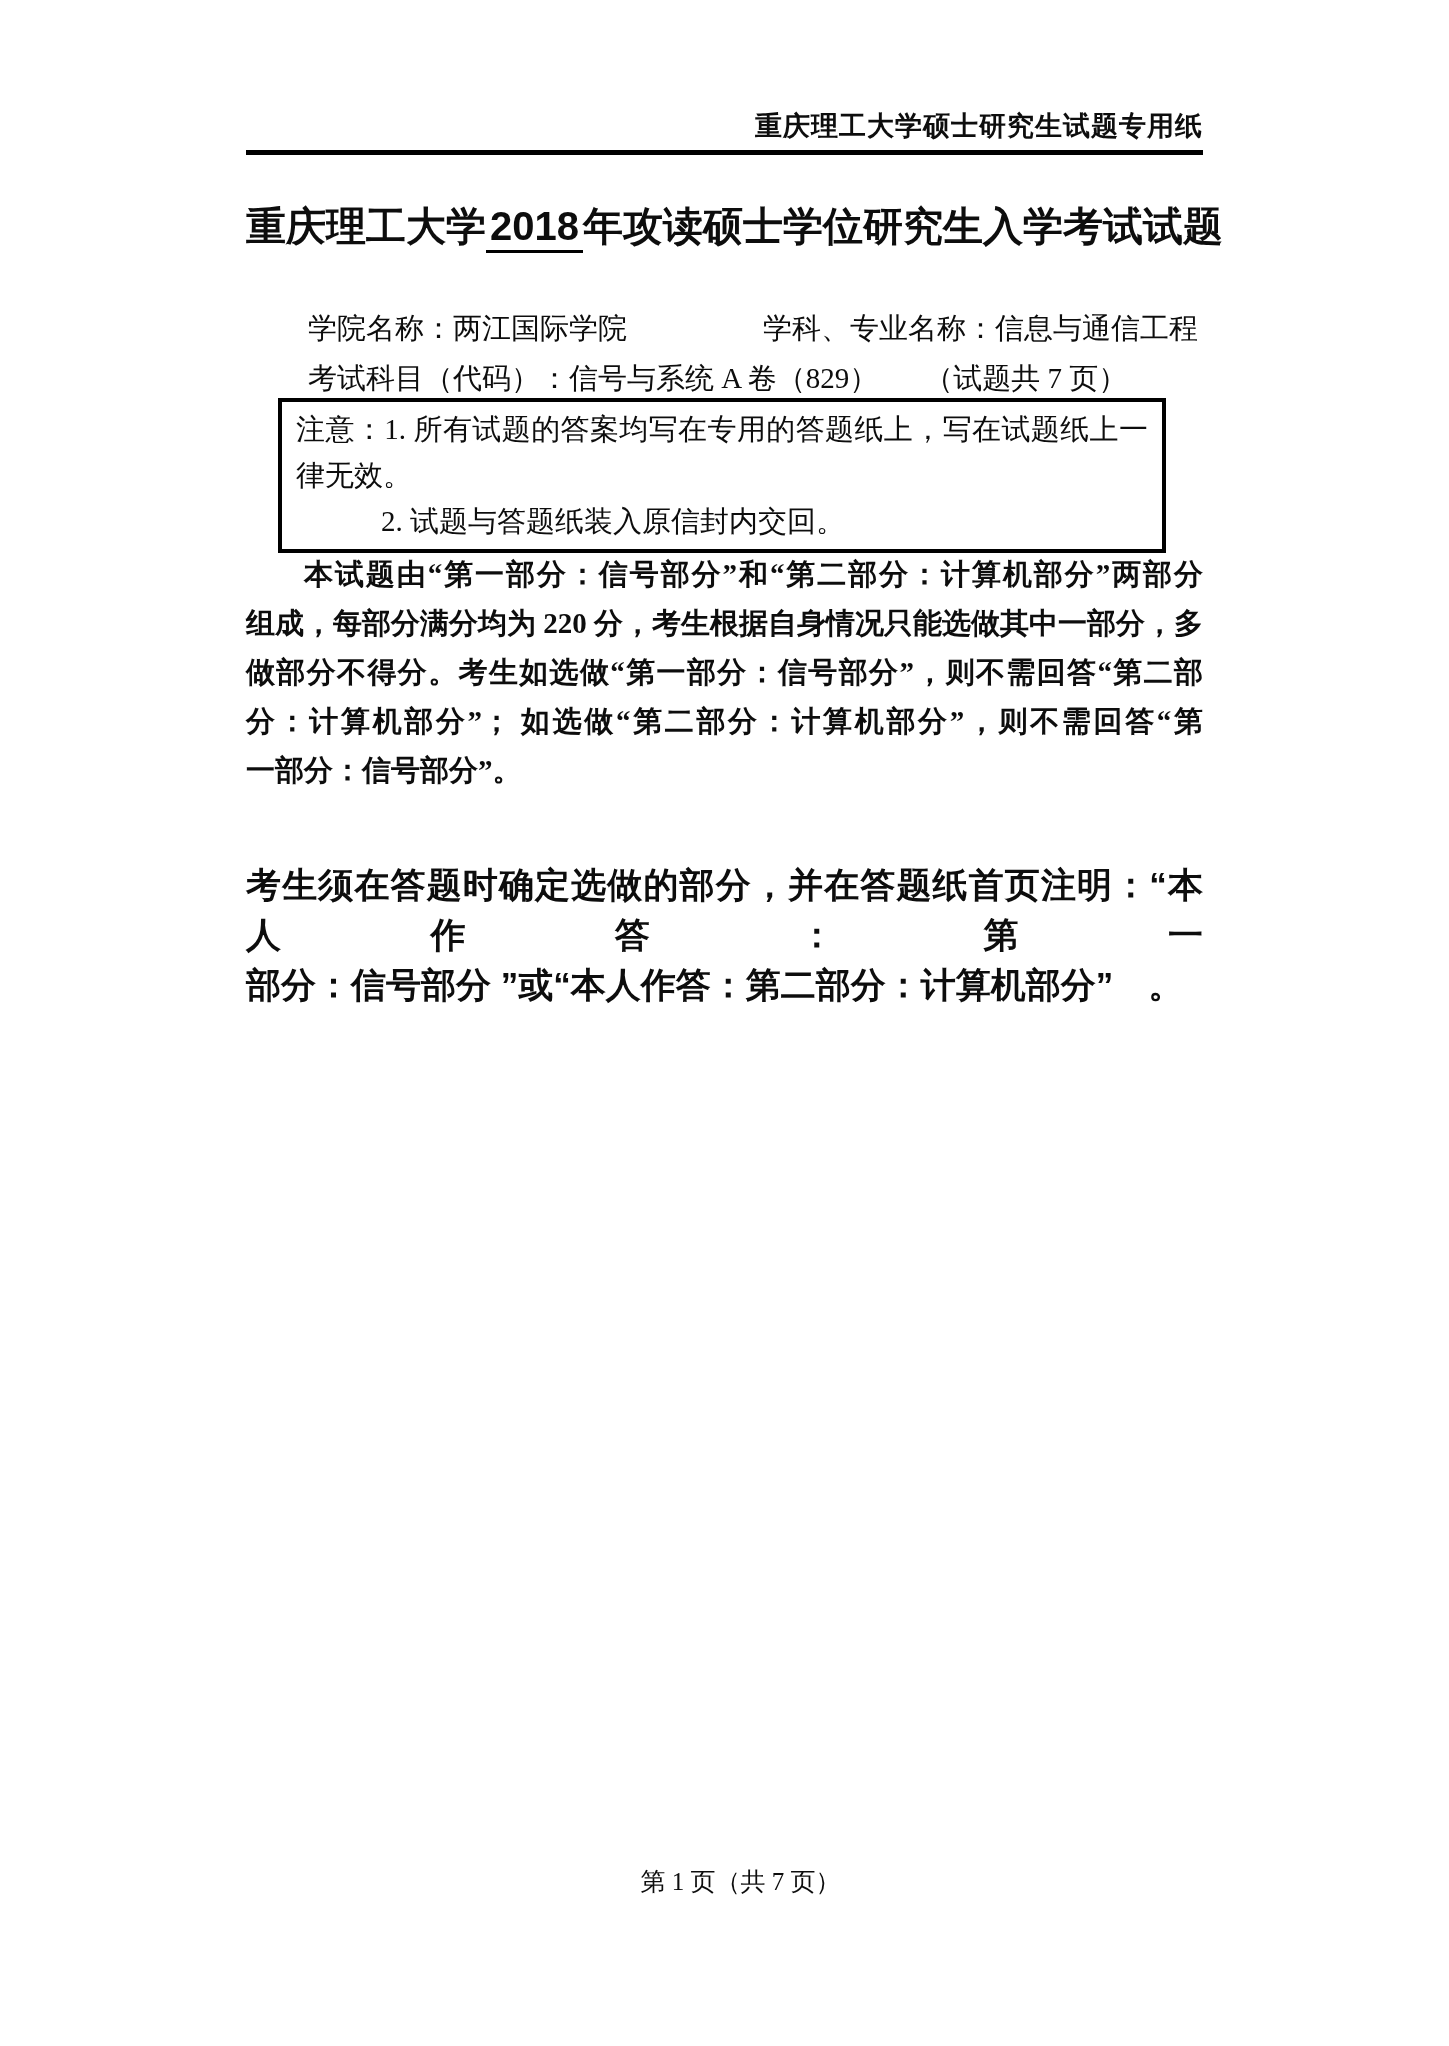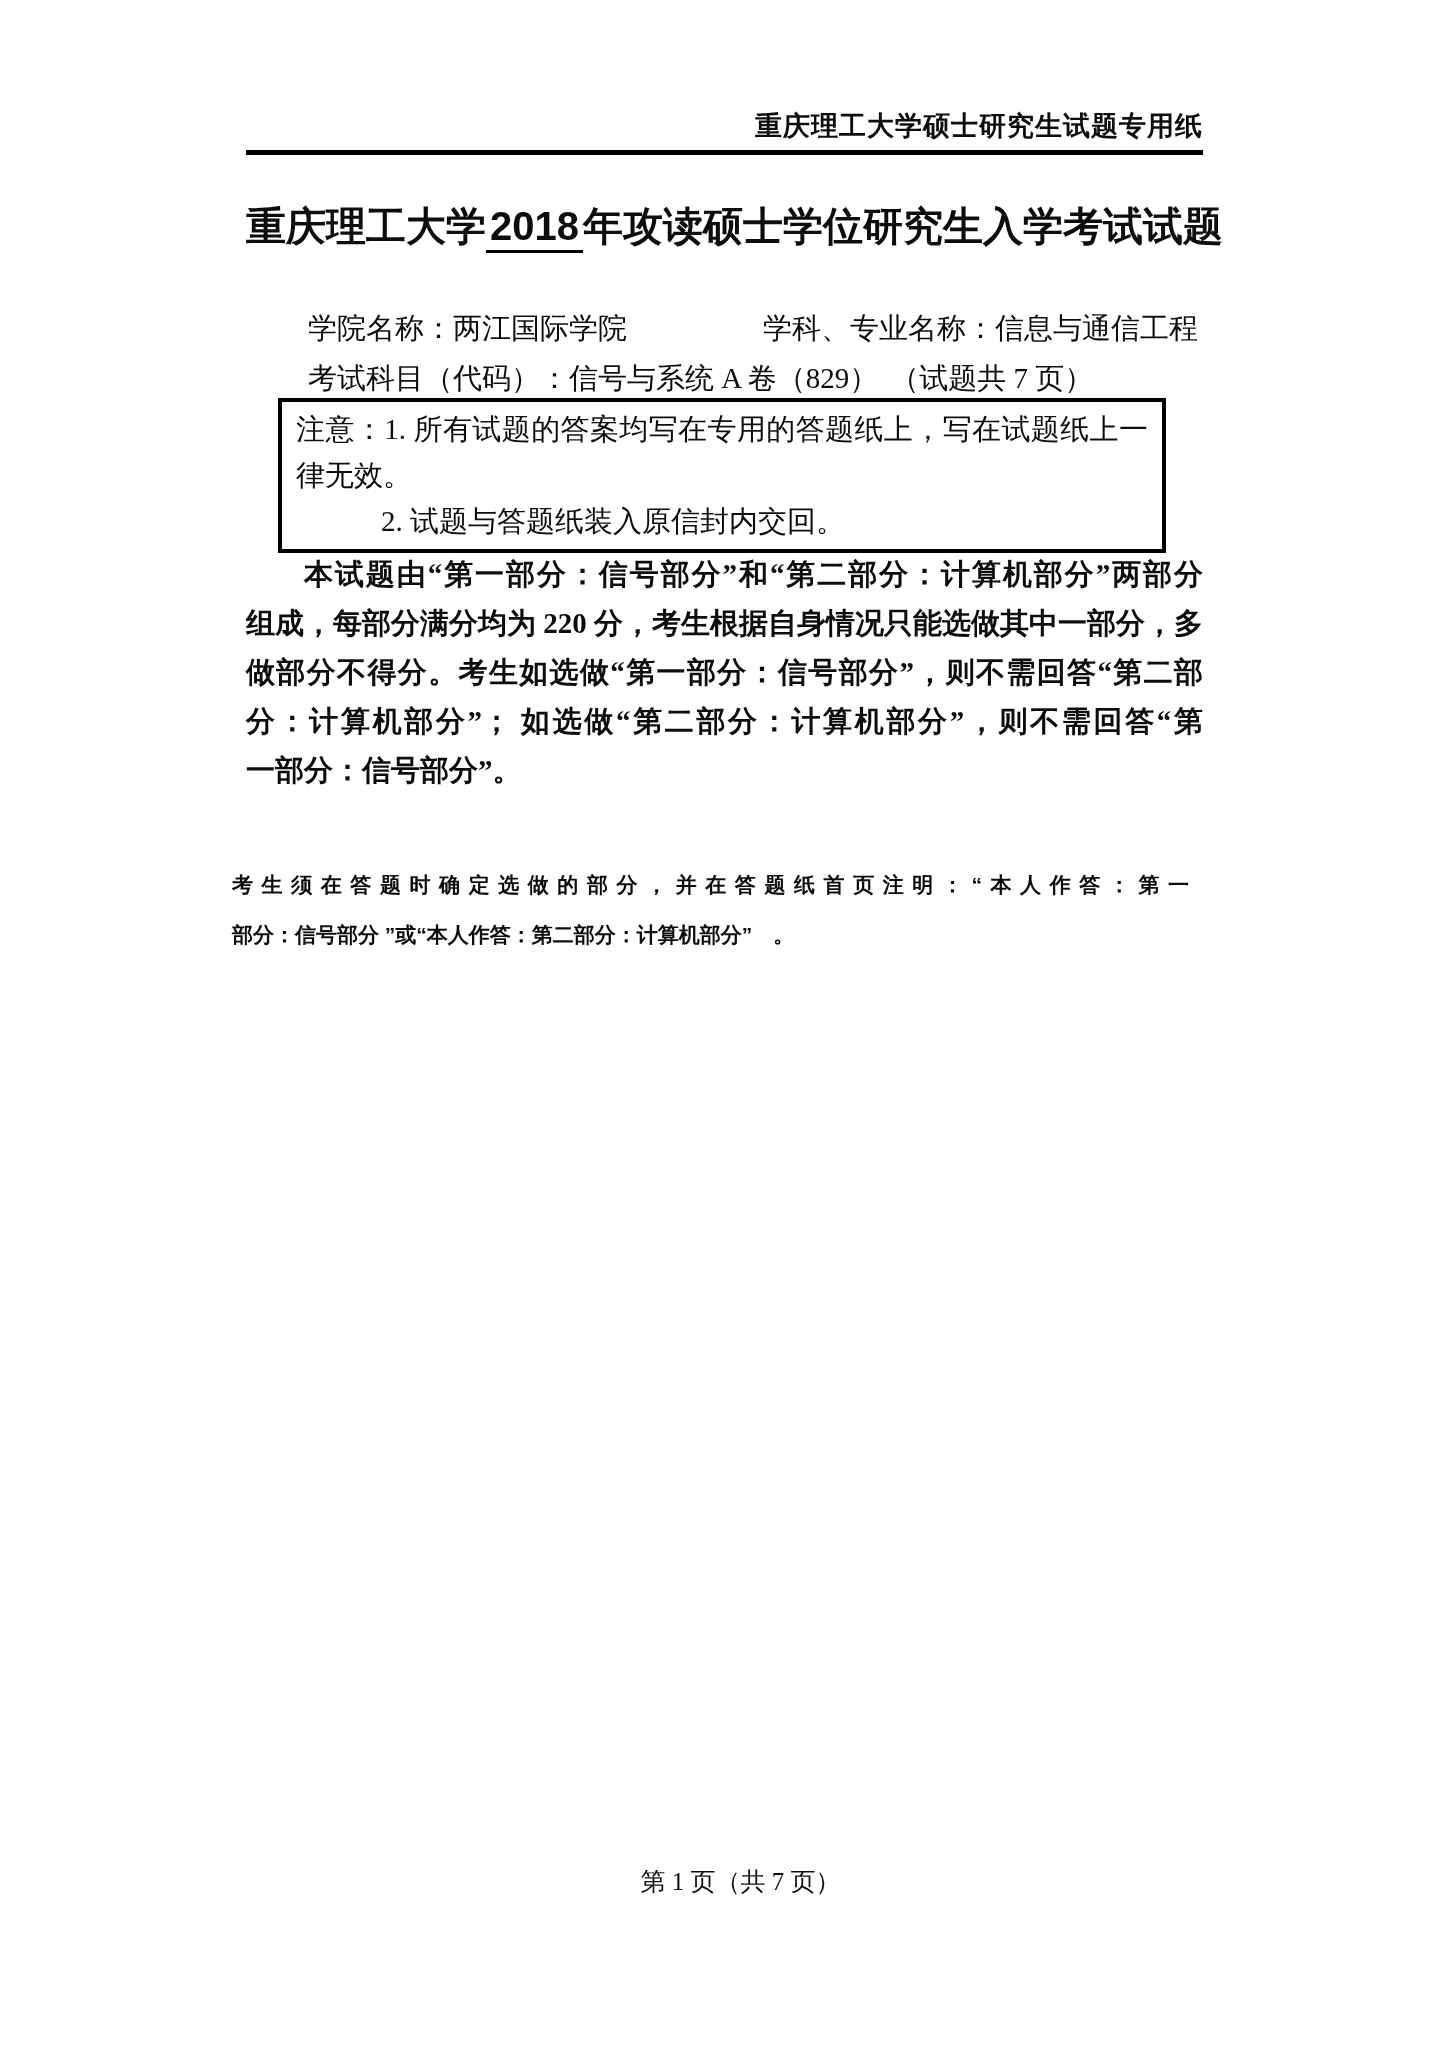--- a/index.html
+++ b/index.html
@@ -48,21 +48,21 @@
   .form-line-1 {
     position: absolute;
     top: 310px; left: 308px; width: 890px;
     display: flex; justify-content: space-between;
   }
   .form-line-2 {
     position: absolute;
     top: 360px; left: 308px; width: 890px;
     display: flex;
   }
-  .form-line-2 .pages { margin-left: 12px; }
+  .form-line-2 .pages { margin-left: 46px; }
   
   .notice-box {
     position: absolute;
     top: 398px; left: 278px; width: 888px;
     box-sizing: border-box;
     border: 4px solid #000;
     padding: 4px 14px 5px 14px;
     font-size: 29px;
   }
   .notice-line { line-height: 46px; }
@@ -72,24 +72,24 @@
   .body-para {
     position: absolute;
     top: 550px; left: 246px; width: 957px;
     font-size: 29px;
     font-weight: bold;
   }
   .body-para .line { line-height: 49px; }
   .body-para .line.first { text-indent: 2em; }
   .emphasis-para {
     position: absolute;
-    top: 860px; left: 232px; width: 957px;
+    top: 860px; left: 246px; width: 957px;
     font-family: "Liberation Sans", "DejaVu Sans", sans-serif;
     font-weight: 700;
-    font-size: 21px;
+    font-size: 35px;
   }
   .emphasis-para .line { line-height: 50px; }
   
   .page-footer {
     position: absolute;
     top: 1866px; left: 16px; width: 100%;
     text-align: center;
     font-size: 25px; line-height: 31px;
   }
 </style>

